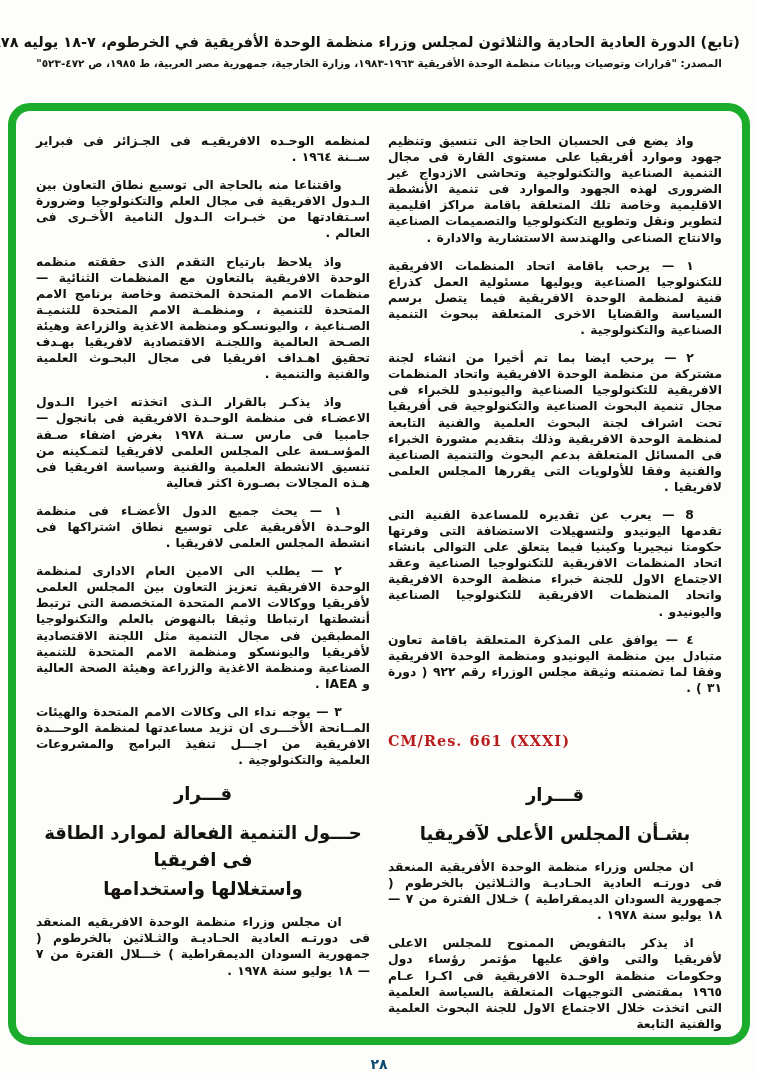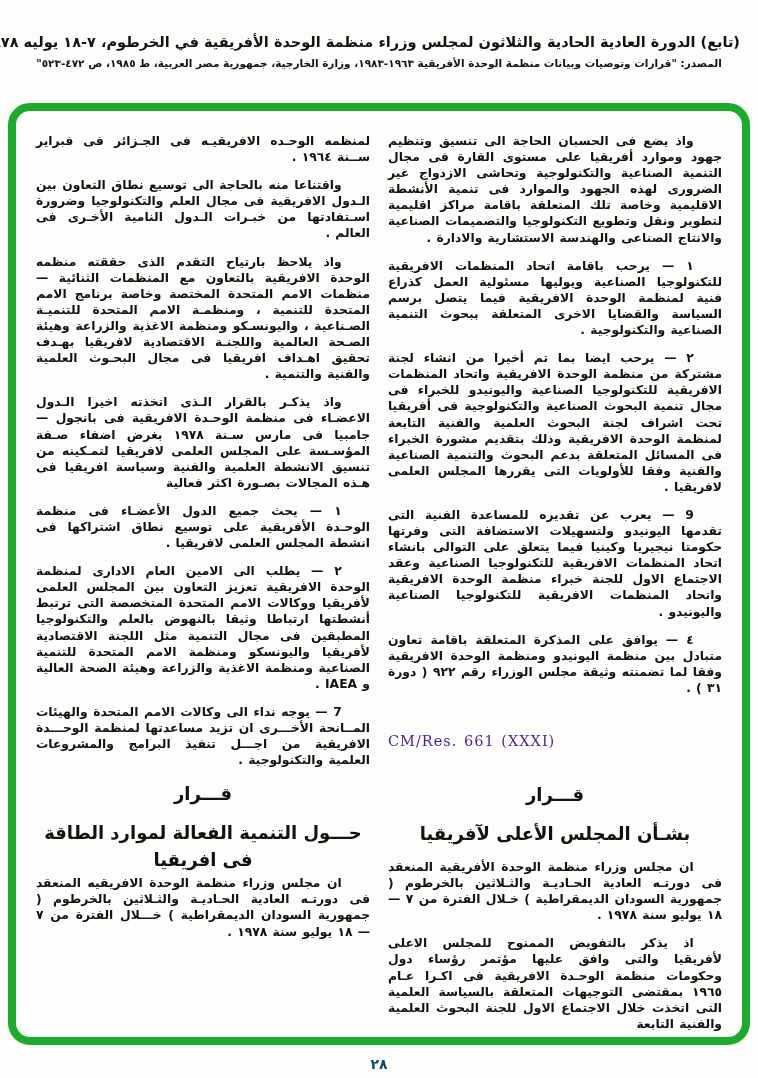--- a/index.html
+++ b/index.html
@@ -64,26 +64,26 @@
     text-align: justify;
     text-indent: 2.3em;
     margin: 0 0 12px 0;
     word-spacing: 1px;
   }
   .para.no-indent { text-indent: 0; }
   .latin-ref {
     direction: ltr;
     text-align: left;
     font-family: "DejaVu Serif", serif;
-    font-weight: normal;
+    font-weight: bold;
     font-size: 14.5px;
     letter-spacing: 1px;
     margin: 36px 0 30px 0;
     text-indent: 0;
-    color: #4c1d95;
+    color: #b91c1c;
   }
   .latin-ref.tight { margin: 30px 0 24px 0; }
   .res-heading {
     text-align: center;
     font-weight: bold;
     font-size: 18px;
     text-indent: 0;
     margin: 0 0 12px 0;
     line-height: 1.5;
   }
@@ -107,39 +107,40 @@
     <div class="header-line1">(تابع) الدورة العادية الحادية والثلاثون لمجلس وزراء منظمة الوحدة الأفريقية في الخرطوم، ٧-١٨ يوليه ١٩٧٨</div>
     <div class="header-line2">المصدر: "قرارات وتوصيات وبيانات منظمة الوحدة الأفريقية ١٩٦٣-١٩٨٣، وزارة الخارجية، جمهورية مصر العربية، ط ١٩٨٥، ص ٤٧٢-٥٢٣"</div>
   </div>
 
   <div class="frame">
 
     <div class="col">
       <p class="para">واذ يضع فى الحسبان الحاجة الى تنسيق وتنظيم جهود وموارد أفريقيا على مستوى القارة فى مجال التنمية الصناعية والتكنولوجية وتحاشى الازدواج غير الضرورى لهذه الجهود والموارد فى تنمية الأنشطة الاقليمية وخاصة تلك المتعلقة باقامة مراكز اقليمية لتطوير ونقل وتطويع التكنولوجيا والتصميمات الصناعية والانتاج الصناعى والهندسة الاستشارية والادارة .</p>
       <p class="para">١ — يرحب باقامة اتحاد المنظمات الافريقية للتكنولوجيا الصناعية ويوليها مسئولية العمل كذراع فنية لمنظمة الوحدة الافريقية فيما يتصل برسم السياسة والقضايا الاخرى المتعلقة ببحوث التنمية الصناعية والتكنولوجية .</p>
       <p class="para">٢ — يرحب ايضا بما تم أخيرا من انشاء لجنة مشتركة من منظمة الوحدة الافريقية واتحاد المنظمات الافريقية للتكنولوجيا الصناعية واليونيدو للخبراء فى مجال تنمية البحوث الصناعية والتكنولوجية فى أفريقيا تحت اشراف لجنة البحوث العلمية والفنية التابعة لمنظمة الوحدة الافريقية وذلك بتقديم مشورة الخبراء فى المسائل المتعلقة بدعم البحوث والتنمية الصناعية والفنية وفقا للأولويات التى يقررها المجلس العلمى لافريقيا .</p>
-      <p class="para">9 — يعرب عن تقديره للمساعدة الفنية التى تقدمها اليونيدو ولتسهيلات الاستضافة التى وفرتها حكومتا نيجيريا وكينيا فيما يتعلق على التوالى بانشاء اتحاد المنظمات الافريقية للتكنولوجيا الصناعية وعقد الاجتماع الاول للجنة خبراء منظمة الوحدة الافريقية واتحاد المنظمات الافريقية للتكنولوجيا الصناعية واليونيدو .</p>
+      <p class="para">8 — يعرب عن تقديره للمساعدة الفنية التى تقدمها اليونيدو ولتسهيلات الاستضافة التى وفرتها حكومتا نيجيريا وكينيا فيما يتعلق على التوالى بانشاء اتحاد المنظمات الافريقية للتكنولوجيا الصناعية وعقد الاجتماع الاول للجنة خبراء منظمة الوحدة الافريقية واتحاد المنظمات الافريقية للتكنولوجيا الصناعية واليونيدو .</p>
       <p class="para">٤ — يوافق على المذكرة المتعلقة باقامة تعاون متبادل بين منظمة اليونيدو ومنظمة الوحدة الافريقية وفقا لما تضمنته وثيقة مجلس الوزراء رقم ٩٢٢ ( دورة ٣١ ) .</p>
       <p class="para latin-ref">CM/Res. 661 (XXXI)</p>
       <p class="res-heading">قـــرار</p>
       <p class="res-heading">بشـأن المجلس الأعلى لآفريقيا</p>
       <p class="para">ان مجلس وزراء منظمة الوحدة الأفريقية المنعقد فى دورتـه العادية الحـاديـة والثـلاثين بالخرطوم ( جمهورية السودان الديمقراطية ) خـلال الفترة من ٧ — ١٨ يوليو سنة ١٩٧٨ .</p>
       <p class="para">اذ يذكر بالتفويض الممنوح للمجلس الاعلى لأفريقيا والتى وافق عليها مؤتمر رؤساء دول وحكومات منظمة الوحـدة الافريقية فى اكـرا عـام ١٩٦٥ بمقتضى التوجيهات المتعلقة بالسياسة العلمية التى اتخذت خلال الاجتماع الاول للجنة البحوث العلمية والفنية التابعة</p>
     </div>
 
     <div class="col">
       <p class="para no-indent">لمنظمه الوحـده الافريقيـه فى الجـزائر فى فبراير ســنة ١٩٦٤ .</p>
       <p class="para">واقتناعا منه بالحاجة الى توسيع نطاق التعاون بين الـدول الافريقية فى مجال العلم والتكنولوجيا وضرورة اسـتفادتها من خبـرات الـدول النامية الأخـرى فى العالم .</p>
       <p class="para">واذ يلاحظ بارتياح التقدم الذى حققته منظمه الوحدة الافريقية بالتعاون مع المنظمات الثنائية — منظمات الامم المتحدة المختصة وخاصة برنامج الامم المتحدة للتنمية ، ومنظمـة الامم المتحدة للتنميـة الصـناعية ، واليونسـكو ومنظمة الاغذية والزراعة وهيئة الصـحة العالمية واللجنـة الاقتصادية لافريقيا بهـدف تحقيق اهـداف افريقيا فى مجال البحـوث العلمية والفنية والتنمية .</p>
       <p class="para">واذ يذكـر بالقرار الـذى اتخذته اخيرا الـدول الاعضـاء فى منظمة الوحـدة الافريقية فى بانجول — جامبيا فى مارس سـنة ١٩٧٨ بغرض اضفاء صـفة المؤسـسة على المجلس العلمى لافريقيا لتمـكينه من تنسيق الانشطة العلمية والفنية وسياسة افريقيا فى هـذه المجالات بصـورة اكثر فعالية</p>
       <p class="para">١ — يحث جميع الدول الأعضـاء فى منظمة الوحـدة الأفريقية على توسيع نطاق اشتراكها فى انشطة المجلس العلمى لافريقيا .</p>
       <p class="para">٢ — يطلب الى الامين العام الادارى لمنظمة الوحدة الافريقية تعزيز التعاون بين المجلس العلمى لأفريقيا ووكالات الامم المتحدة المتخصصة التى ترتبط أنشطتها ارتباطا وثيقا بالنهوض بالعلم والتكنولوجيا المطبقين فى مجال التنمية مثل اللجنة الاقتصادية لأفريقيا واليونسكو ومنظمة الامم المتحدة للتنمية الصناعية ومنظمة الاغذية والزراعة وهيئة الصحة العالية و IAEA .</p>
-      <p class="para">7 — يوجه نداء الى وكالات الامم المتحدة والهيئات المــانحة الأخـــرى ان تزيد مساعدتها لمنظمة الوحـــدة الافريقية من اجـــل تنفيذ البرامج والمشروعات العلمية والتكنولوجية .</p>
+      <p class="para">٣ — يوجه نداء الى وكالات الامم المتحدة والهيئات المــانحة الأخـــرى ان تزيد مساعدتها لمنظمة الوحـــدة الافريقية من اجـــل تنفيذ البرامج والمشروعات العلمية والتكنولوجية .</p>
       <p class="res-heading">قـــرار</p>
       <p class="res-heading" style="margin-bottom:2px">حـــول التنمية الفعالة لموارد الطاقة فى افريقيا</p>
+      <p class="res-heading">واستغلالها واستخدامها</p>
       <p class="para">ان مجلس وزراء منظمة الوحدة الافريقيه المنعقد فى دورتـه العادية الحـاديـة والثـلاثين بالخرطوم ( جمهورية السودان الديمقراطية ) خـــلال الفترة من ٧ — ١٨ يوليو سنة ١٩٧٨ .</p>
     </div>
 
   </div>
 
   <div class="footer">٢٨</div>
 
 </div>
 
 </body></html>

